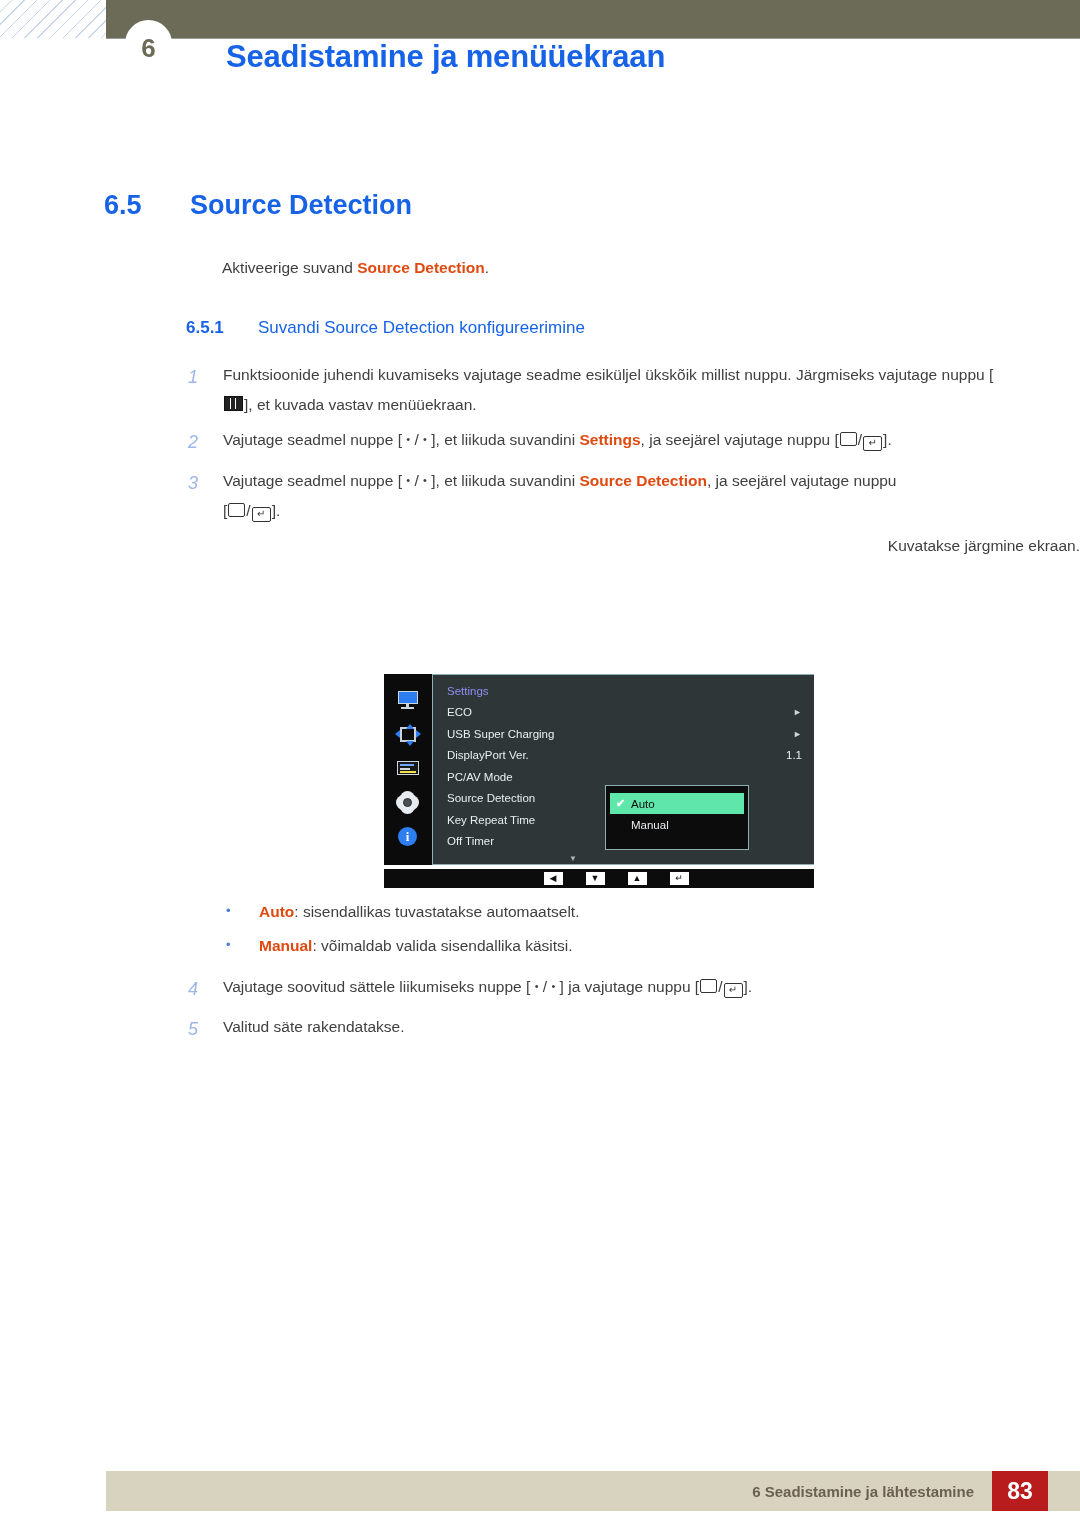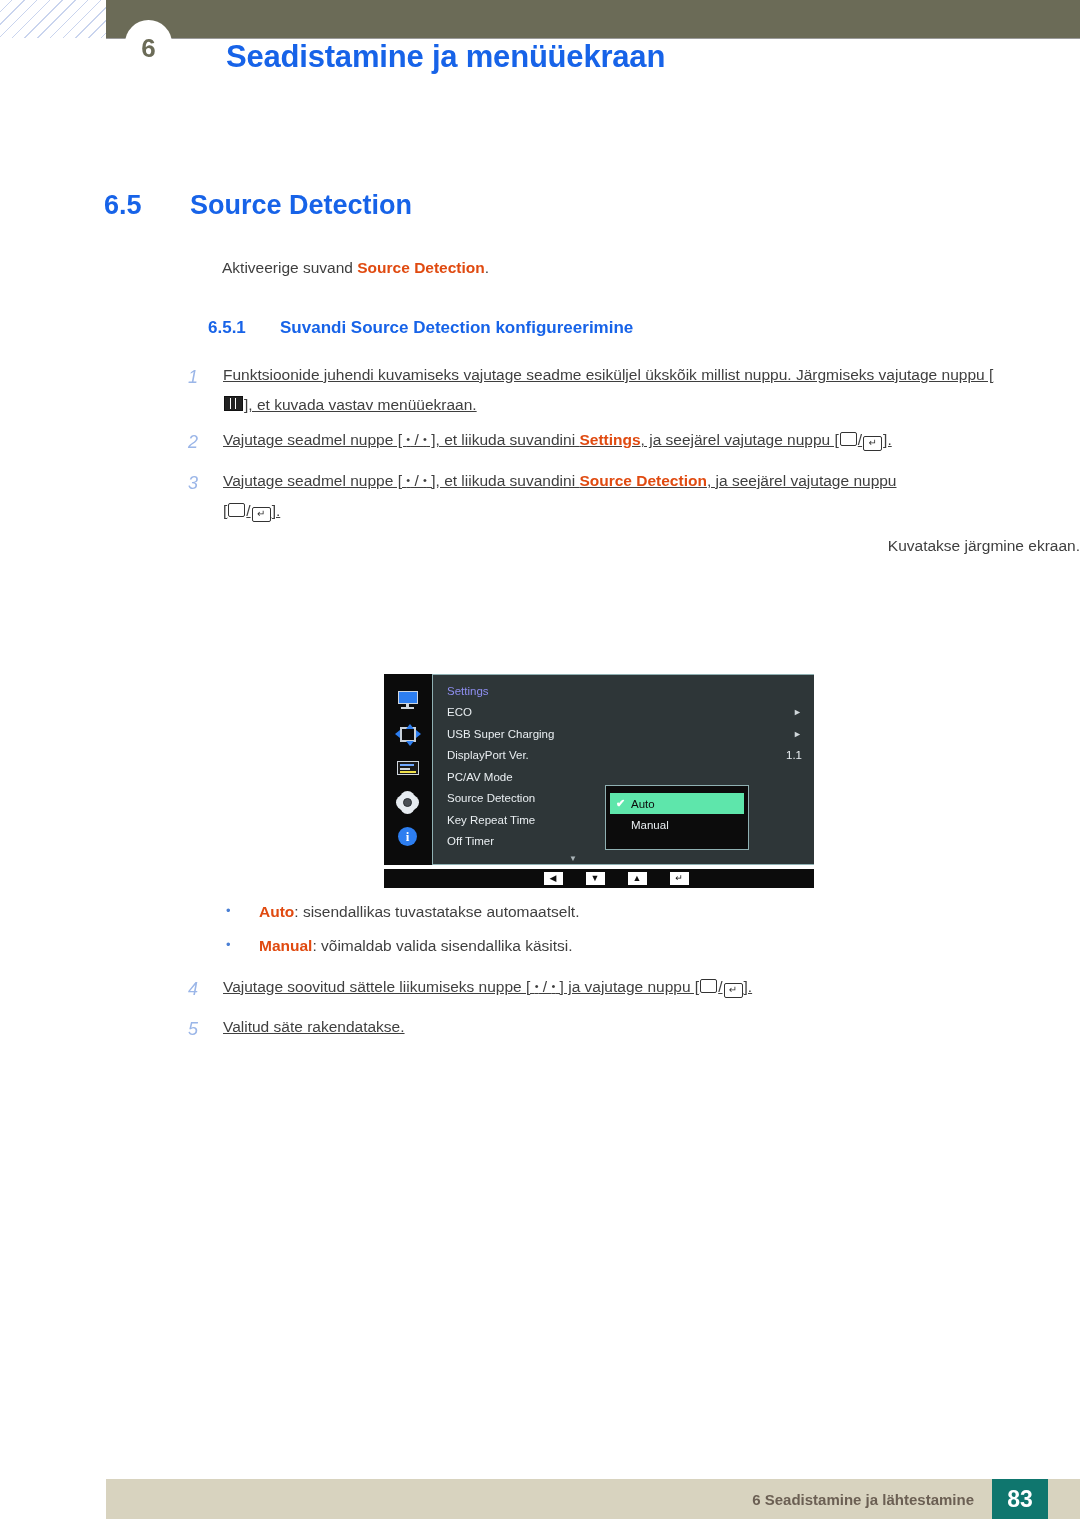--- a/index.html
+++ b/index.html
@@ -108,25 +108,24 @@
     align-items: baseline;
     padding-left: 186px;
     margin-bottom: 22px;
   }
   .h3-num {
     font-size: 17px;
     font-weight: bold;
     color: #1763e8;
     width: 72px;
     flex: 0 0 72px;
-    margin-left: 22px;
   }
   .h3-text {
     font-size: 17px;
-    font-weight: bold;
+    font-weight: normal;
     color: #1763e8;
   }
 
   .step {
     display: flex;
     padding-left: 188px;
     padding-right: 78px;
     margin-bottom: 5px;
   }
   .step-num {
@@ -134,21 +133,20 @@
     flex: 0 0 35px;
     font-size: 18px;
     font-style: italic;
     color: #9bb6e8;
     line-height: 1.95;
   }
   .step-body {
     font-size: 15.5px;
     color: #3f3f3f;
     line-height: 1.95;
-    text-decoration: underline;
   }
   .plain-line {
     padding-left: 223px;
     font-size: 15.5px;
     color: #3f3f3f;
     line-height: 1.95;
     margin-bottom: 4px;
     text-align: right;
   }
 
@@ -408,36 +406,36 @@
   
   .tail {
     position: absolute;
     left: 0; top: 972px;
     width: 1080px;
   }
 
   
   .footer-bar {
     position: absolute;
-    left: 106px; bottom: 8px;
+    left: 106px; bottom: 16px;
     right: 0; height: 40px;
     background: #d8d3bf;
     display: flex;
     align-items: center;
     justify-content: flex-end;
   }
   .footer-text {
     font-size: 15px;
     font-weight: bold;
     color: #6b5f53;
     margin-right: 18px;
   }
   .footer-page {
     width: 56px; height: 40px;
-    background: #0f766e;
+    background: #b91c1c;
     color: #ffffff;
     font-size: 23px;
     font-weight: bold;
     display: flex;
     align-items: center;
     justify-content: center;
     margin-right: 32px;
   }
 </style>
 </head>

